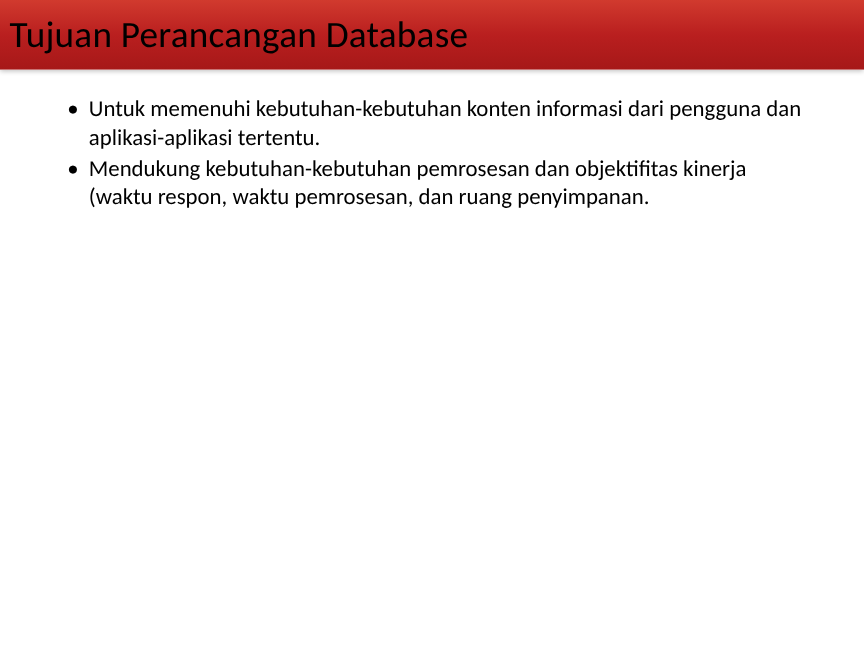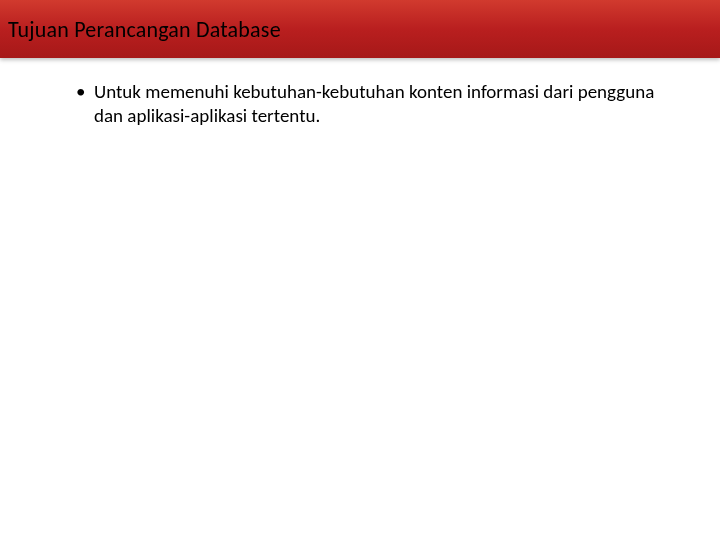--- a/index.html
+++ b/index.html
@@ -20,28 +20,28 @@
   .title-bar {
     width: 100%;
     height: 58px;
     background: linear-gradient(to bottom, #d13a2e 0%, #b91f1f 50%, #a61818 100%);
     box-shadow: 0 2px 4px rgba(0,0,0,0.25);
     position: relative;
     display: flex;
     align-items: center;
   }
   .title-text {
-    font-size: 22px;
+    font-size: 31px;
     color: #000000;
     padding-left: 8px;
     font-weight: 400;
     letter-spacing: 0.2px;
   }
   .body {
-    padding: 22px 52px 0 72px;
+    padding: 22px 52px 0 52px;
   }
   ul.bullets {
     margin: 0;
     padding: 0;
     list-style: none;
   }
   ul.bullets li {
     position: relative;
     padding-left: 22px;
     font-size: 19px;
@@ -65,16 +65,19 @@
 
   <div class="title-bar">
     <div class="title-text">Tujuan Perancangan Database</div>
   </div>
 
   <div class="body">
     <ul class="bullets">
       <li>
         <span>Untuk  memenuhi  kebutuhan-kebutuhan  konten informasi dari pengguna  dan aplikasi-aplikasi tertentu.</span>
       </li>
+      <li>
+        <span>Mendukung  kebutuhan-kebutuhan  pemrosesan  dan objektifitas  kinerja (waktu respon, waktu pemrosesan, dan ruang penyimpanan.</span>
+      </li>
     </ul>
   </div>
 
 </div>
 
 </body></html>

